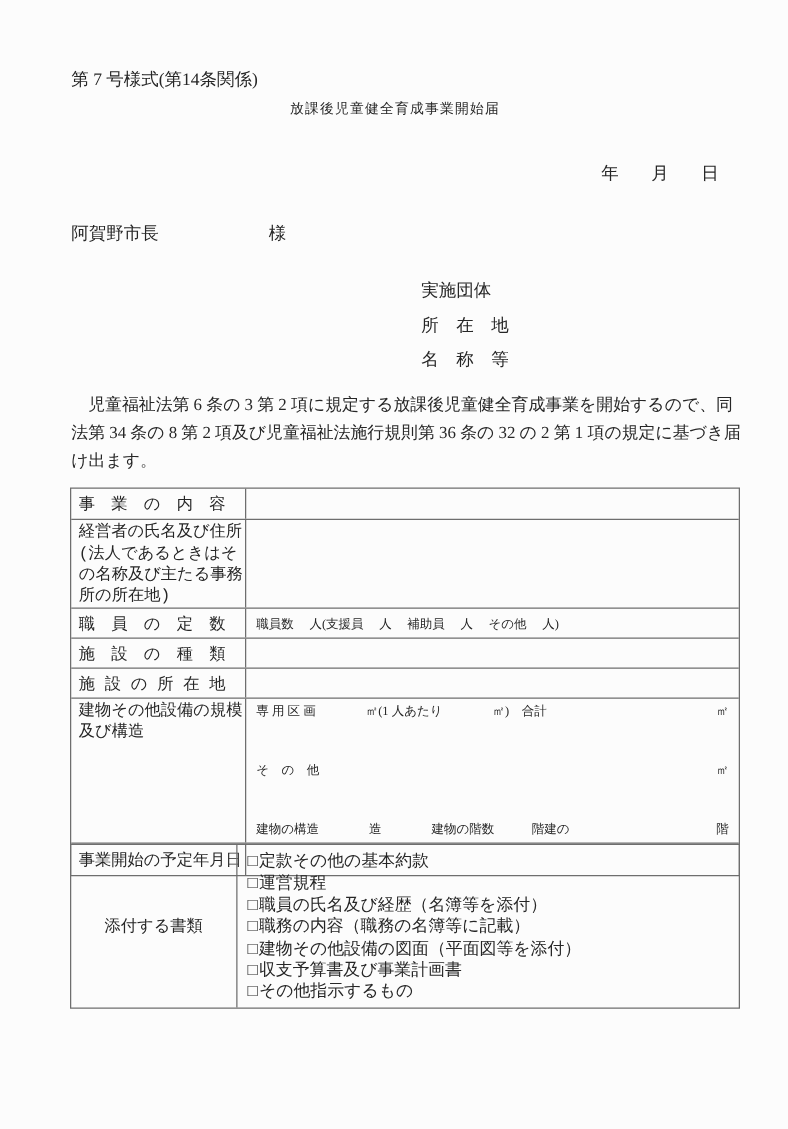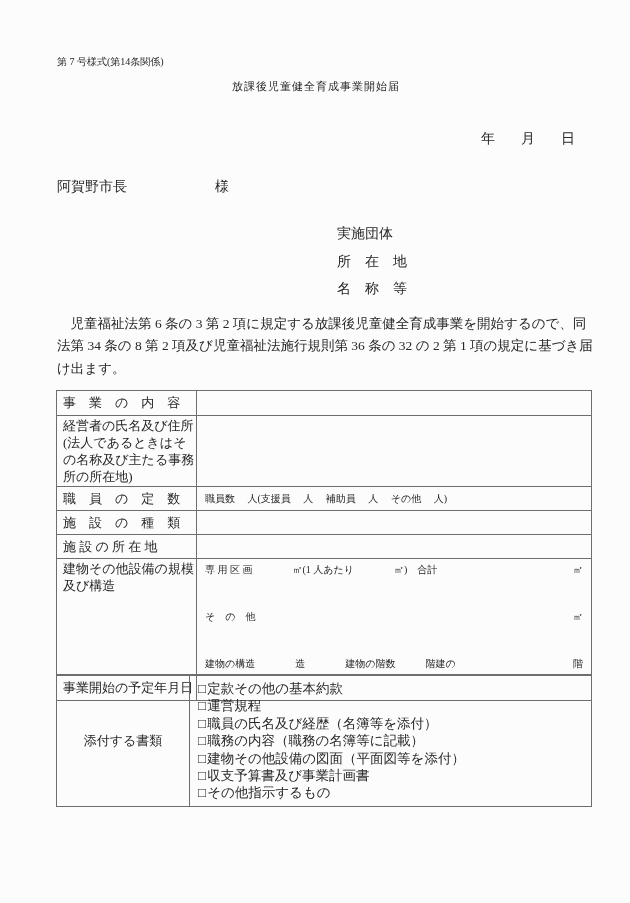--- a/index.html
+++ b/index.html
@@ -2,36 +2,36 @@
 <html><head>
 <meta charset="utf-8">
 <style>
   html,body{margin:0;padding:0;background:#fcfcfc;}
   .page{
     position:relative;width:630px;height:903px;background:#fcfcfc;
     font-family:"Liberation Serif","DejaVu Serif",serif;
     color:#262626;font-size:14px;overflow:hidden;
   }
   .abs{position:absolute;}
-  .form-number{left:57px;top:55px;font-size:10px;white-space:nowrap;}
+  .form-number{left:57px;top:55px;font-size:14px;white-space:nowrap;}
   .doc-title{left:57px;top:79px;width:518px;text-align:center;font-size:11px;letter-spacing:1px;white-space:nowrap;}
   .date-line{left:481px;top:130px;display:flex;gap:26px;white-space:nowrap;}
   .addressee{left:57px;top:178px;white-space:nowrap;}
   .honorific{margin-left:88px;}
   .applicant{left:337px;top:220px;line-height:27.5px;white-space:nowrap;}
   .intro{left:57px;top:313px;width:525px;line-height:22.3px;font-size:13.5px;}
   .intro div{white-space:nowrap;}
 
   .tbl{position:absolute;left:56px;width:536px;border:1px solid #6e6e6e;box-sizing:border-box;}
   .tbl-main{top:390px;}
   .tbl-attach{top:675px;}
   .trow{display:flex;border-top:1px solid #6e6e6e;box-sizing:border-box;align-items:stretch;}
   .trow:first-child{border-top:none;}
   .cl{flex:0 0 140px;width:140px;border-right:1px solid #6e6e6e;box-sizing:border-box;
-      padding:1px 4px 1px 6px;display:flex;align-items:center;font-size:13px;white-space:nowrap;}
+      padding:1px 4px 1px 6px;display:flex;align-items:center;font-size:13px;white-space:nowrap;font-family:Liberation Mono, monospace;}
   .cl.multi{flex-direction:column;justify-content:flex-start;align-items:flex-start;line-height:17px;}
   .cv{flex:1 1 auto;padding:1px 8px;box-sizing:border-box;display:flex;align-items:center;
       font-size:10px;white-space:nowrap;overflow:hidden;}
   .cv.multi{flex-direction:column;justify-content:center;align-items:stretch;line-height:19px;gap:28px;}
   .bline{display:flex;justify-content:space-between;white-space:nowrap;}
   .h24{min-height:24px;} .h69{min-height:69px;} .h23{min-height:23px;} .h56{min-height:56px;} .h26{min-height:26px;}
 
   .tbl-attach .cl{flex:0 0 133px;width:133px;justify-content:center;padding:1px 4px;}
   .chk-col{flex:1 1 auto;padding:4px 8px;box-sizing:border-box;font-size:13.5px;line-height:17.4px;}
   .chk-row{display:flex;align-items:baseline;white-space:nowrap;}

